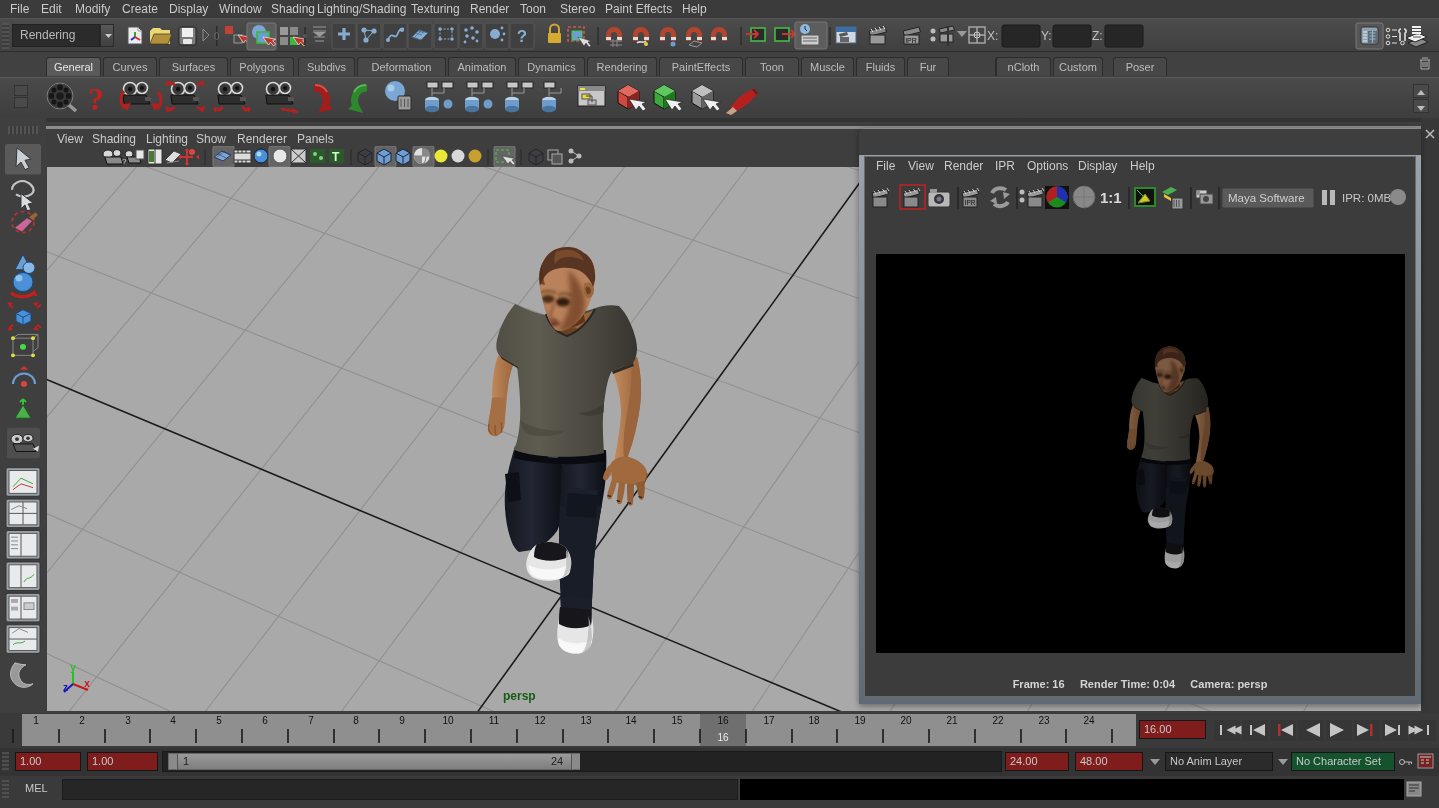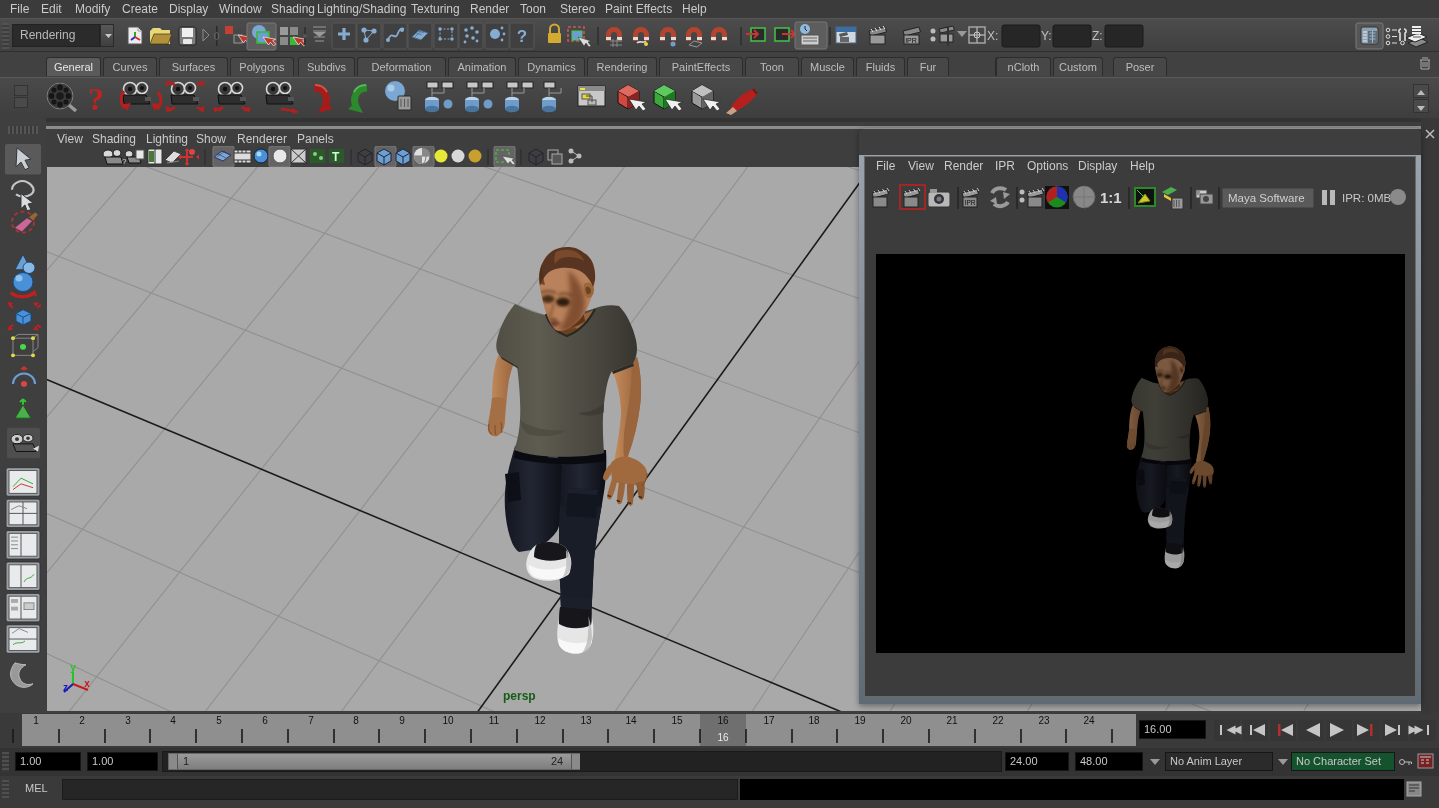--- a/index.html
+++ b/index.html
@@ -1,19 +1,19 @@
 <!DOCTYPE html>
 <html><head><meta charset="utf-8"><style>
 *{margin:0;padding:0;box-sizing:border-box}
 html,body{width:1439px;height:808px;overflow:hidden;font-family:"Liberation Sans",sans-serif;background:#393939;position:relative}
 .abs{position:absolute}
 .mi{position:absolute;top:0;line-height:18px;color:#cacaca;font-size:12px;white-space:nowrap}
 .tab{position:absolute;top:0;height:19px;background:#474747;border:1px solid #2c2c2c;border-bottom:none;border-radius:3px 3px 0 0;color:#bdbdbd;font-size:11px;text-align:center;line-height:18px}
 .tab.act{background:#5a5a5a;color:#e6e6e6}
-.fld{position:absolute;background:#000000;border:1px solid #161616;color:#c8c8c8;font-size:11px;line-height:17px;padding-left:4px}
+.fld{position:absolute;background:#7f1d1d;border:1px solid #161616;color:#c8c8c8;font-size:11px;line-height:17px;padding-left:4px}
 </style></head>
 <body>
 <svg width="0" height="0" style="position:absolute">
     <defs>
 <linearGradient id="gskin" x1="0" y1="0" x2="1" y2="0">
         <stop offset="0" stop-color="#c68e5e"></stop>
         <stop offset="1" stop-color="#95603a"></stop>
       </linearGradient>
 <linearGradient id="gshirt" x1="0" y1="0" x2="1" y2="0">
         <stop offset="0" stop-color="#514f45"></stop>
@@ -674,20 +674,21 @@
           <text x="1342" y="20" font-size="11.5" fill="#c8c8c8" font-family="Liberation Sans, sans-serif">IPR: 0MB</text>
           <circle cx="1398" cy="15" r="8" fill="#8a8a8a"></circle>
         </svg>
    <div class="abs" style="left:11px;top:97px;width:529px;height:399px;background:#000">
     <svg width="529" height="399" viewBox="0 0 529 399">
             <g style="filter:brightness(0.68) saturate(0.92)">
               <use href="#man" transform="translate(-15,-42) scale(0.545)"></use>
             </g>
           </svg>
    </div>
+   <div class="abs" style="left:0;top:521px;width:550px;color:#d4d4d4;font-size:11px;font-weight:bold;text-align:center">Frame: 16&nbsp;&nbsp;&nbsp;&nbsp;&nbsp;Render Time: 0:04&nbsp;&nbsp;&nbsp;&nbsp;&nbsp;Camera: persp</div>
   </div>
  </div>
 </div>
 
 <div class="abs" style="left:0;top:713px;width:1439px;height:35px;background:#3a3a3a">
  <svg width="1439" height="34" style="position:absolute;left:0;top:0">
 <rect x="22" y="1" width="1114" height="32" fill="#8f8f8f"></rect>
 <rect x="700" y="1" width="46" height="32" fill="#6f6f6f"></rect>
 <g font-family="Liberation Sans, sans-serif" font-size="10" fill="#101010">
         <text x="36" y="11" text-anchor="middle">1</text>

